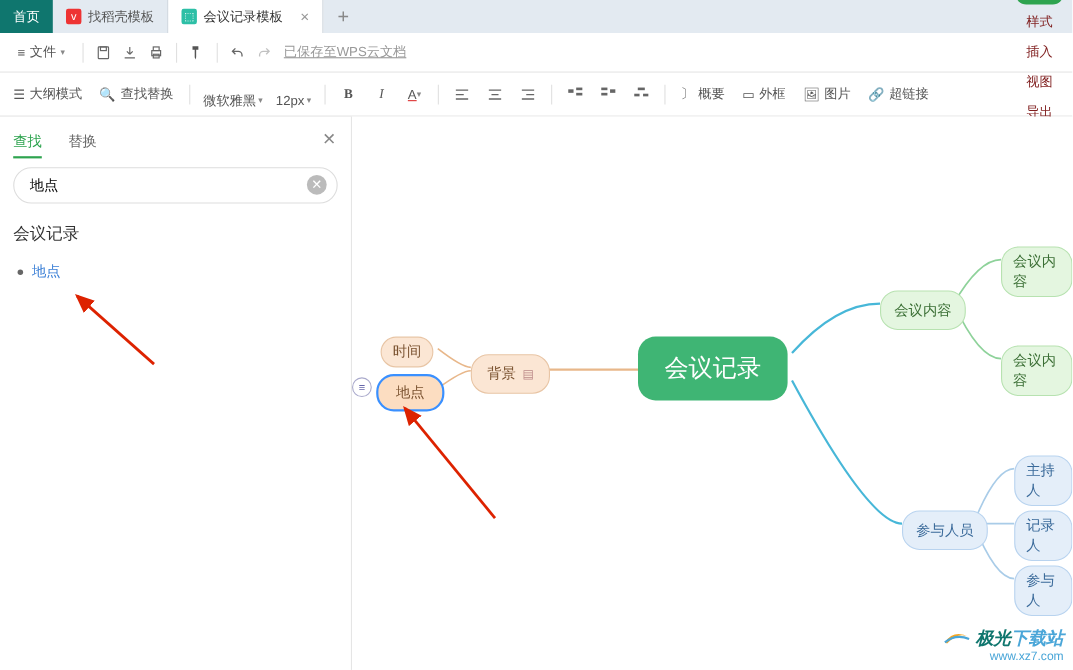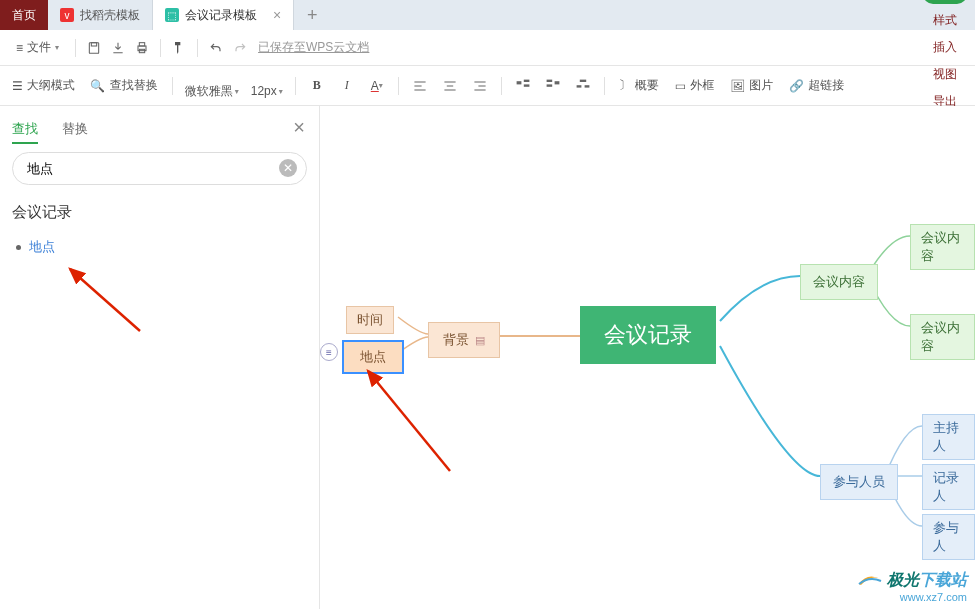--- a/index.html
+++ b/index.html
@@ -1,19 +1,19 @@
 <!DOCTYPE html>
 <html><head>
 <meta charset="utf-8">
 <style>
 *{box-sizing:border-box;margin:0;padding:0;font-family:"Microsoft YaHei",Arial,sans-serif;}
 body{width:975px;height:609px;overflow:hidden;background:#fff;position:relative;}
 .tabbar{height:30px;background:#e3eaf1;display:flex;align-items:stretch;}
 .tab{display:flex;align-items:center;padding:0 12px;font-size:12px;color:#555;border-right:1px solid #d0d7de;gap:6px;cursor:pointer;}
-.tab.home{background:#7f1d1d;color:#fff;border:none;}
+.tab.home{background:#0f766e;color:#fff;border:none;}
 .tab.active{background:#fff;color:#333;}
 .tab .close{color:#999;font-size:14px;margin-left:10px;}
 .tab-icon{width:14px;height:14px;display:inline-flex;align-items:center;justify-content:center;border-radius:2px;font-size:10px;color:#fff;}
 .newtab{width:36px;display:flex;align-items:center;justify-content:center;color:#888;font-size:18px;cursor:pointer;}
 .filebar{height:36px;background:#fff;border-bottom:1px solid #e5e5e5;display:flex;align-items:center;padding:0 8px;gap:4px;font-size:12px;color:#555;}
 .filemenu{display:flex;align-items:center;gap:4px;padding:2px 8px;cursor:pointer;}
 .ico{width:20px;height:20px;display:inline-flex;align-items:center;justify-content:center;color:#6a6a6a;cursor:pointer;border-radius:2px;}
 .sep{width:1px;height:18px;background:#e0e0e0;margin:0 4px;}
 .savestatus{color:#999;font-size:12px;margin-left:4px;text-decoration:underline;}
 .filebar-right{margin-left:auto;display:flex;gap:6px;align-items:center;flex-direction:column;}
@@ -34,21 +34,21 @@
 .sidetab.active{color:#2ea44f;border-bottom:2px solid #2ea44f;}
 .closex{position:absolute;right:14px;top:10px;font-size:20px;color:#888;cursor:pointer;}
 .searchbox{position:relative;margin-top:6px;}
 .searchbox input{width:100%;padding:8px 34px 8px 14px;border:1px solid #ddd;border-radius:18px;font-size:13px;outline:none;}
 .searchbox .clear{position:absolute;right:10px;top:7px;width:18px;height:18px;border-radius:50%;background:#bbb;color:#fff;font-size:12px;display:flex;align-items:center;justify-content:center;cursor:pointer;}
 .res-title{font-size:15px;color:#333;margin-top:18px;}
 .res-item{display:flex;align-items:center;gap:8px;margin-top:10px;padding:6px 4px;cursor:pointer;}
 .res-item .dot{width:5px;height:5px;background:#666;border-radius:50%;}
 .res-item .txt{color:#3a7fd6;font-size:13px;}
 .canvas{flex:1;position:relative;background:#fff;overflow:hidden;}
-.node{position:absolute;border-radius:0;font-size:13px;display:flex;align-items:center;justify-content:center;padding:4px 10px;cursor:pointer;}
+.node{position:absolute;border-radius:16px;font-size:13px;display:flex;align-items:center;justify-content:center;padding:4px 10px;cursor:pointer;}
 .node.orange{background:#fbe6d4;border:1px solid #e8c5a5;color:#7a5230;}
 .node.orange.sel{border:2px solid #3a90ff;background:#fcddc1;}
 .node.root{background:#3fb574;color:#fff;font-size:22px;padding:14px 24px;border:none;}
 .node.green{background:#e4f6e0;border:1px solid #b7e2b0;color:#3b6f35;}
 .node.blue{background:#e4eef9;border:1px solid #b8d3ef;color:#3a6a9a;}
 .collapse-handle{position:absolute;width:18px;height:18px;border:1px solid #aac;border-radius:50%;background:#fff;display:flex;align-items:center;justify-content:center;font-size:10px;color:#66a;cursor:pointer;}
 .wm{position:absolute;right:8px;bottom:6px;text-align:right;}
 .wm .brand{color:#4aa6d8;font-size:16px;font-style:italic;font-weight:bold;}
 .wm .brand-accent{color:#0f766e;}
 .wm .url{color:#4aa6d8;font-size:11px;}

